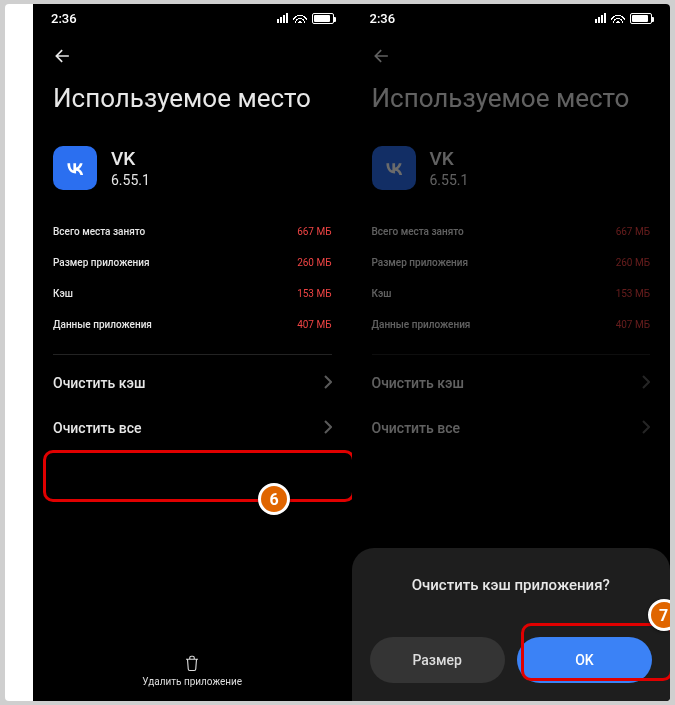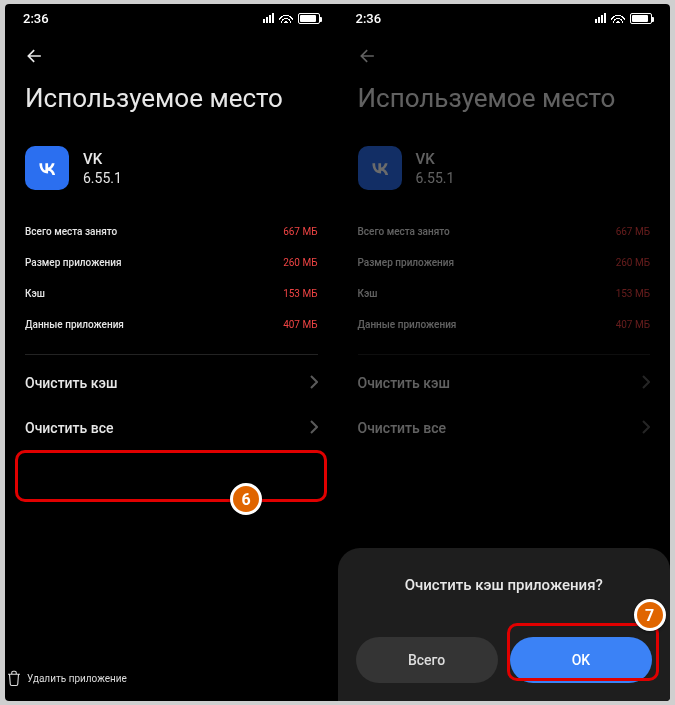--- a/index.html
+++ b/index.html
@@ -14,20 +14,21 @@
   .frame {
     position: absolute;
     top: 4px;
     left: 5px;
     width: 665px;
     height: 697px;
     background: #fff;
     border-radius: 4px;
     overflow: hidden;
     display: flex;
+    padding-left: 28px;
   }
   .phone {
     position: relative;
     width: 50%;
     height: 100%;
     background: #000;
     color: #fff;
     overflow: hidden;
   }
   .phone.dimmed .content { opacity: 0.42; }
@@ -80,21 +81,21 @@
   .app-row {
     display: flex; align-items: center; gap: 14px;
     margin-bottom: 26px;
   }
   .app-icon {
     width: 44px; height: 44px; border-radius: 10px;
     background: #2b6ff0;
     display:flex; align-items:center; justify-content:center;
   }
   .app-icon svg { width: 26px; height: 26px; }
-  .app-name { font-size: 15px; font-weight: 500; color:#e8e8e8; }
+  .app-name { font-size: 19px; font-weight: 500; color:#e8e8e8; }
   .app-ver { font-size: 14px; color: #e5e5e5; margin-top:2px;}
   .stat {
     display:flex; justify-content:space-between; align-items:center;
     padding: 10px 0;
     font-size: 10px;
   }
   .stat .label { color:#e6e6e6; font-weight:500; }
   .stat .val { color:#ef4444; }
   .sep {
     height: 1px; background: #232323; margin: 14px 0 6px 0;
@@ -102,21 +103,21 @@
   .action {
     display:flex; justify-content:space-between; align-items:center;
     padding: 14px 0;
     font-size: 14px;
     color:#e6e6e6; font-weight:500;
   }
   .chev { color:#5a5a5a; }
   .chev svg { width:8px; height:14px; }
   .footer-btn {
     position:absolute; bottom:14px; left:0; right:0;
-    display:flex; flex-direction:row; align-items:center; gap:4px;
+    display:flex; flex-direction:column; align-items:center; gap:4px;
     color:#dcdcdc; font-size:10px;
   }
   .footer-btn svg { width:18px; height:18px; }
 
   
   .hl {
     position:absolute;
     border: 3px solid #e00000;
     border-radius: 10px;
     pointer-events:none;
@@ -313,21 +314,21 @@
           <svg viewBox="0 0 8 14" fill="none" stroke="#5a5a5a" stroke-width="2">
               <path d="M1 1l6 6-6 6"></path>
             </svg>
         </span>
       </div>
     </div>
 
     <div class="dialog">
       <div class="dtitle">Очистить кэш приложения?</div>
       <div class="btns">
-        <div class="dbtn cancel">Всего</div>
+        <div class="dbtn cancel">Размер</div>
         <div class="dbtn ok">OK</div>
       </div>
     </div>
 
     <div class="hl" style="left:169px; top:619px; width:152px; height:58px;"></div>
     <div class="badge" style="left:296px; top:595px;">7</div>
   </div>
 
 </div>
 

